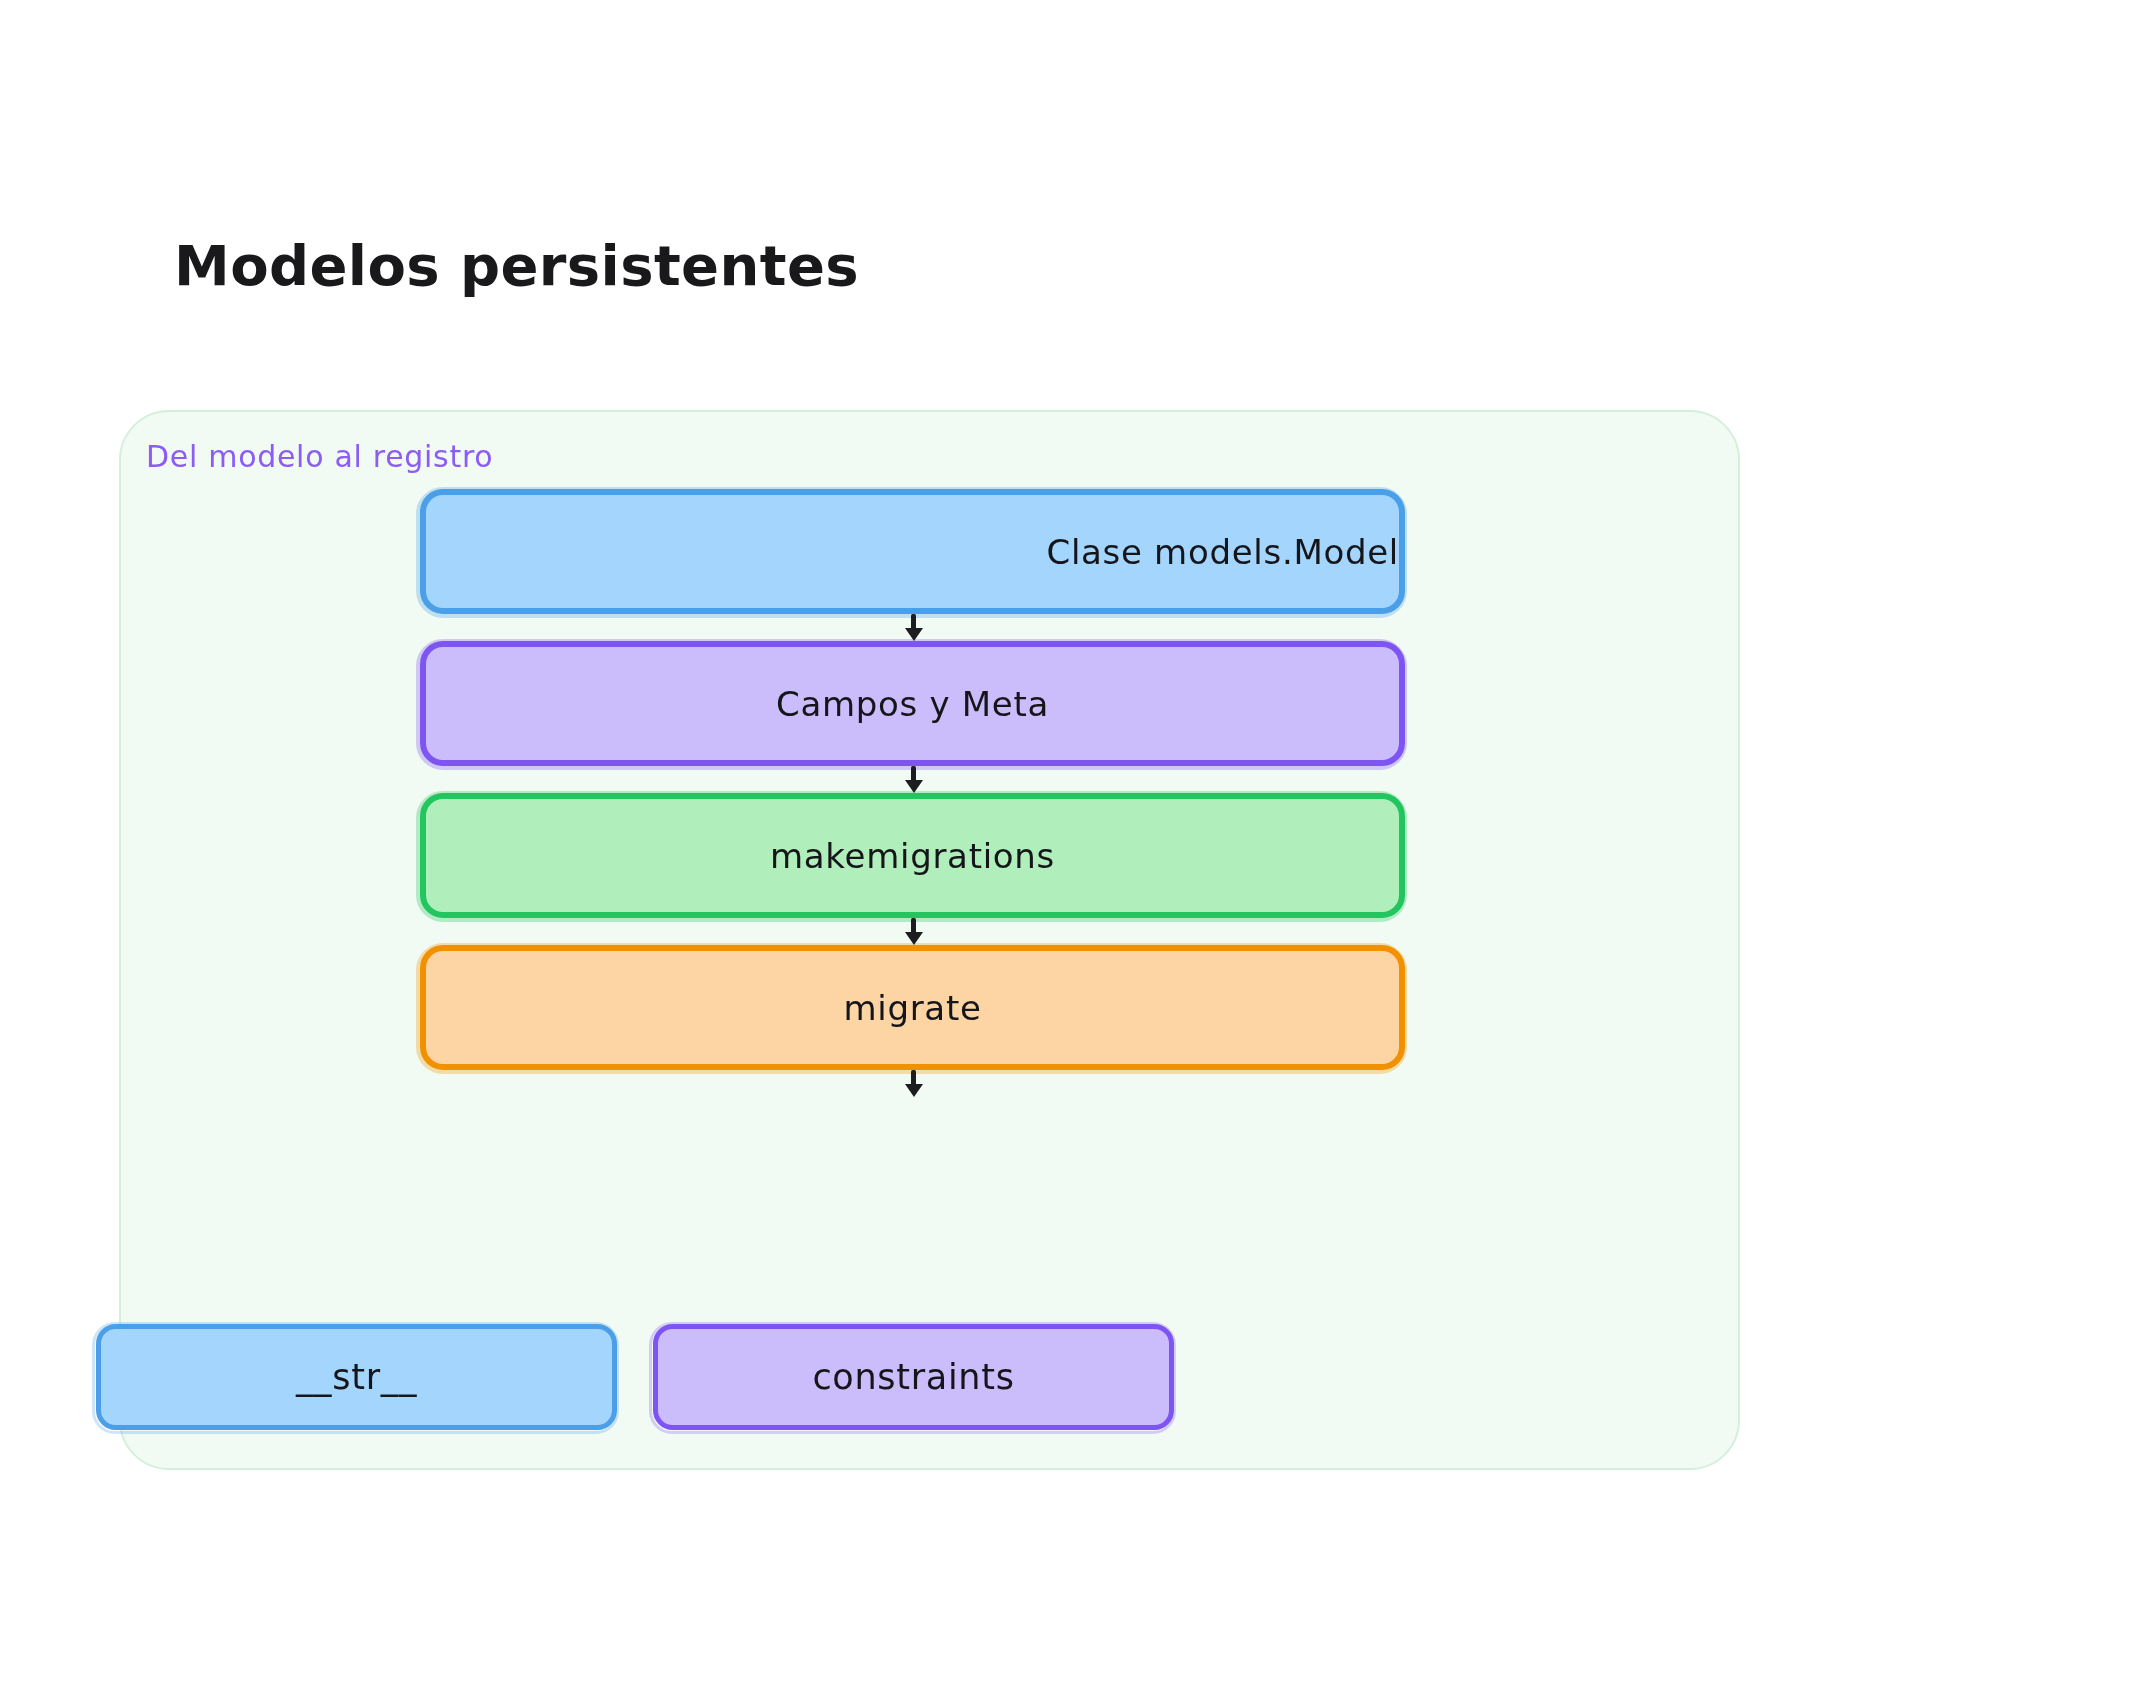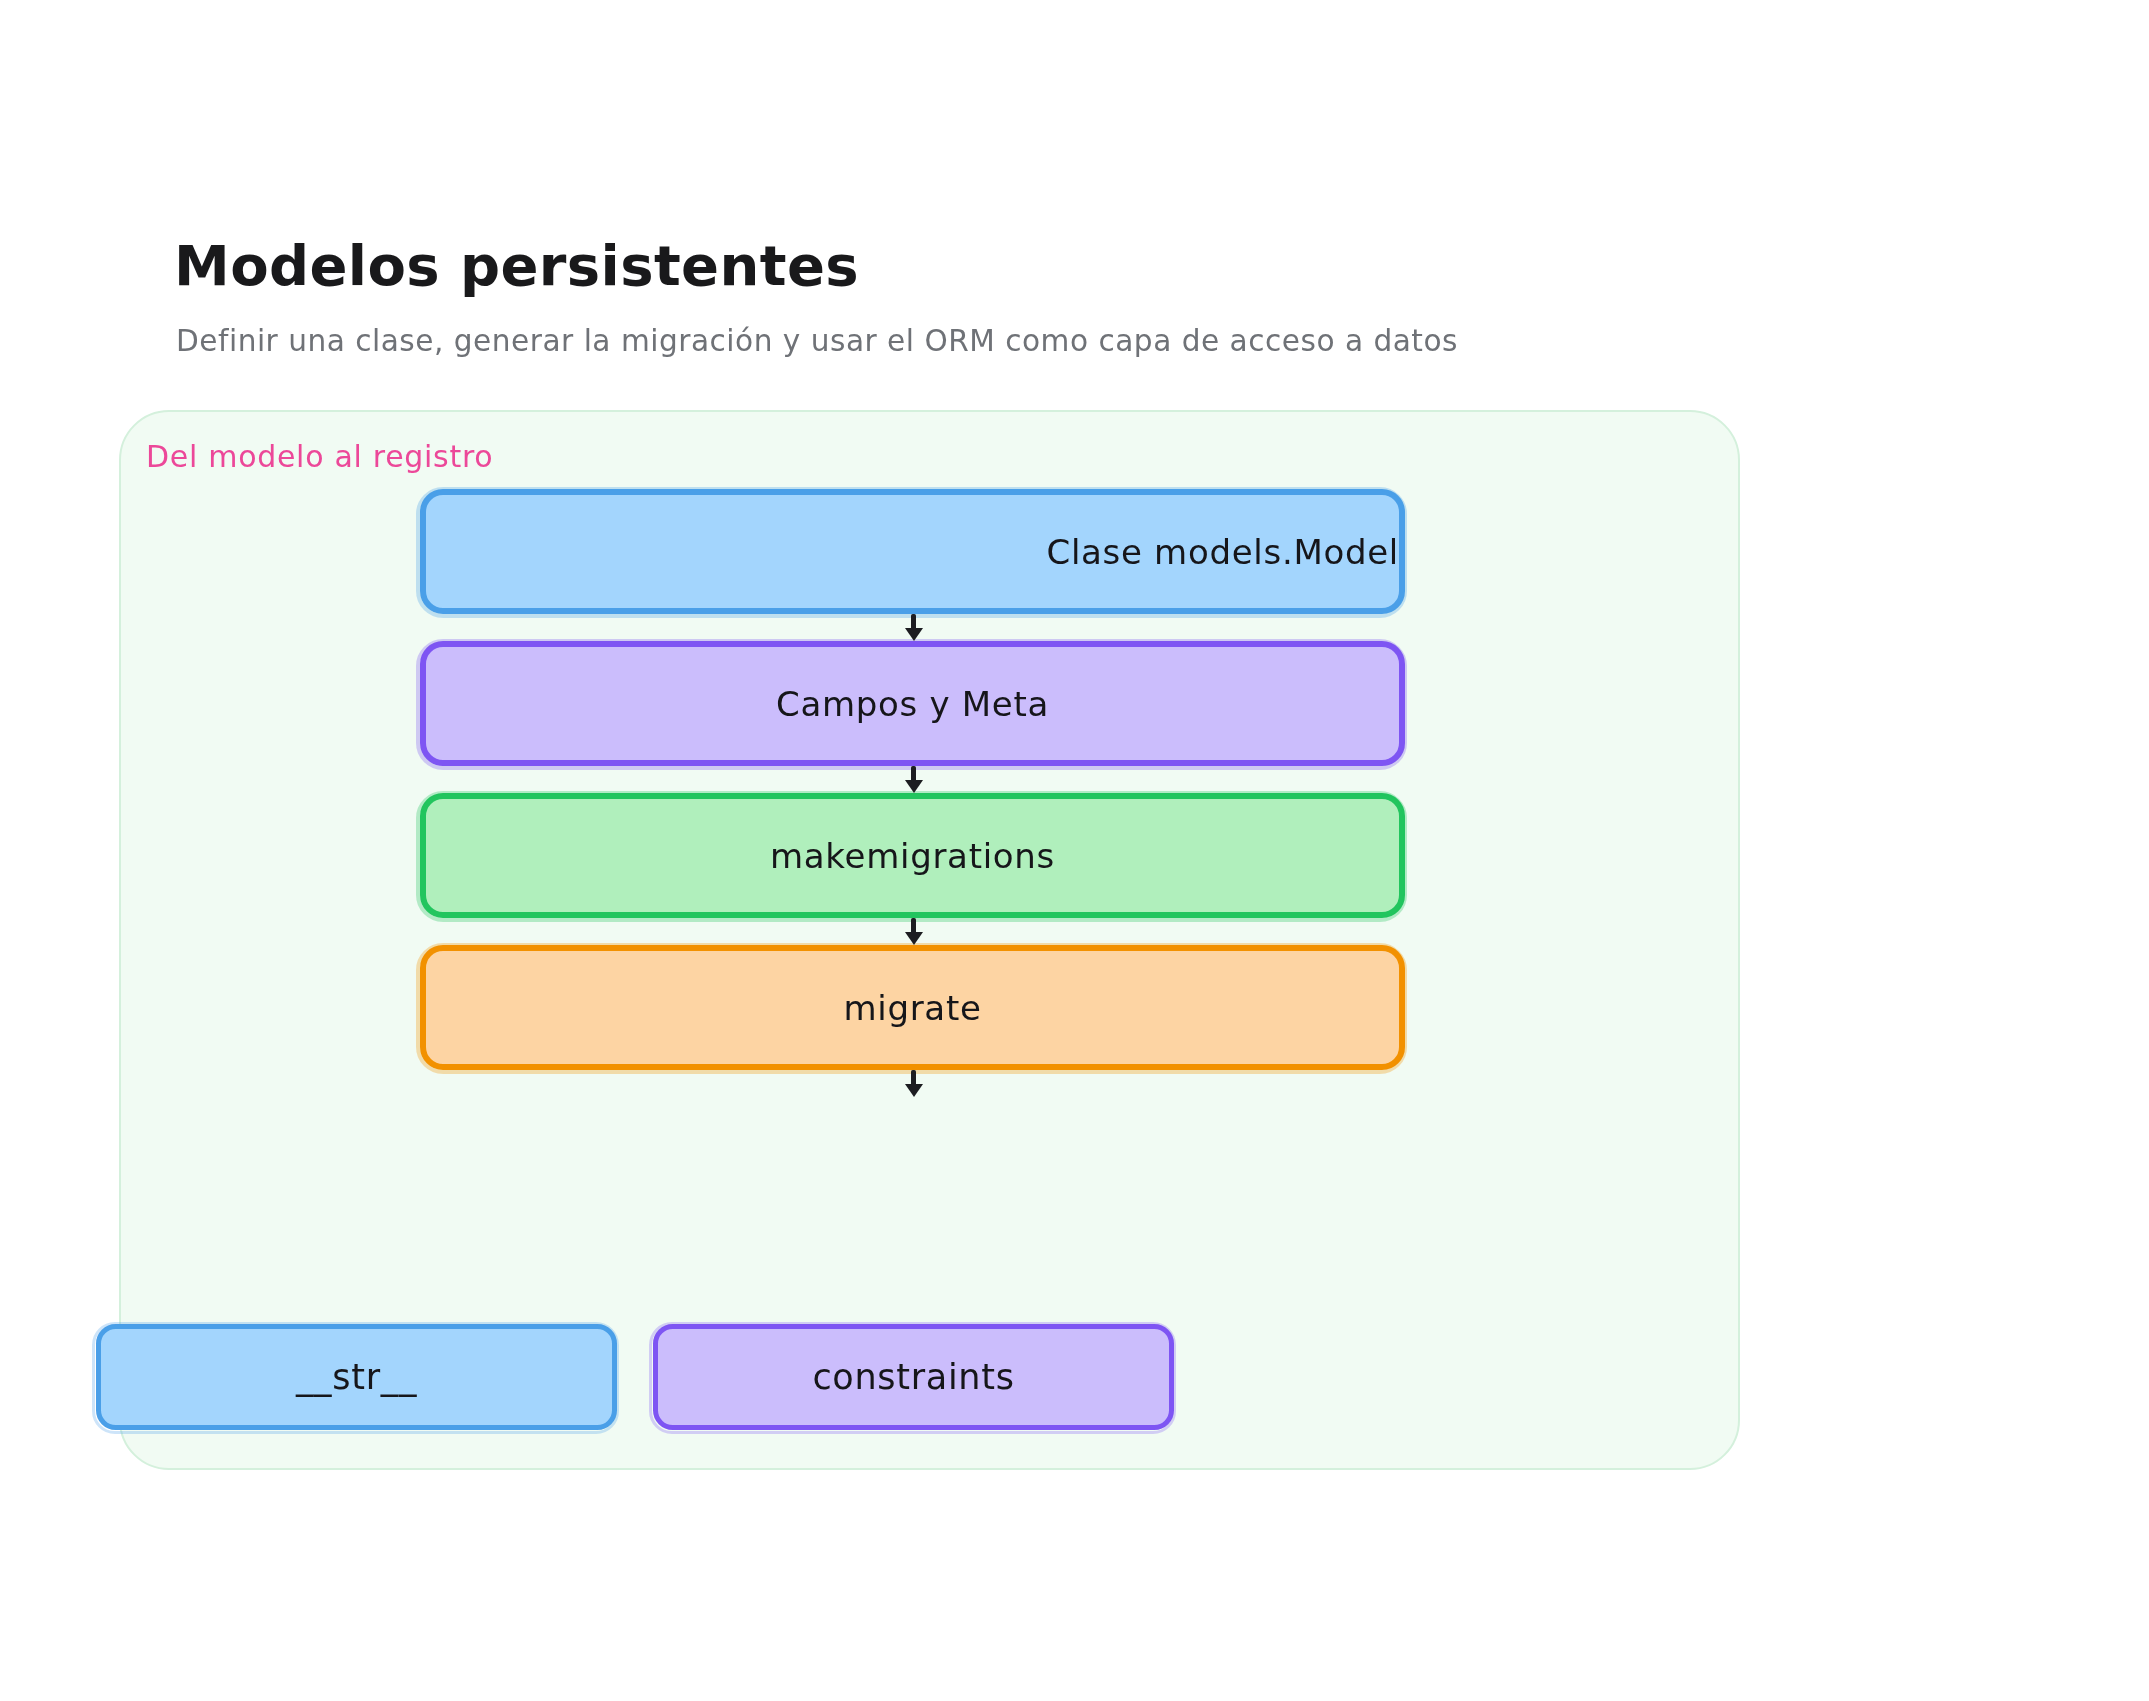--- a/index.html
+++ b/index.html
@@ -193,25 +193,24 @@
   .chip-1 { left: 557px; }
   .chip-2 { left: 1116px; }
 </style>
 </head>
 <body>
 
 <div class="stage">
 
   <div class="page-title" style="color: rgb(25, 25, 27);">Modelos persistentes</div>
 
-  <div class="page-subtitle" style="color: rgb(111, 114, 119);">Definir una clase, generar la migración y usar el ORM como capa de acceso a datos</div>
 
   <div class="panel" style="background-color: rgb(241, 251, 243); border-color: rgb(212, 240, 220);"></div>
 
-  <div class="panel-label" style="color: #ec4899;">Del modelo al registro</div>
+  <div class="panel-label" style="color: #8b5cf6;">Del modelo al registro</div>
 
   <div class="flow">
 
     <div class="flow-row">
       <div class="flow-box" style="background-color: rgb(163, 213, 253); border-color: rgb(74, 159, 232); color: rgb(74, 159, 232); justify-content: flex-end;">
         <span class="flow-label">Clase models.Model</span>
       </div>
       <div class="connector">
         <div class="shaft" style="background: rgb(29, 29, 33);"></div>
           <div class="head" style="border-top-color: rgb(29, 29, 33);"></div>

